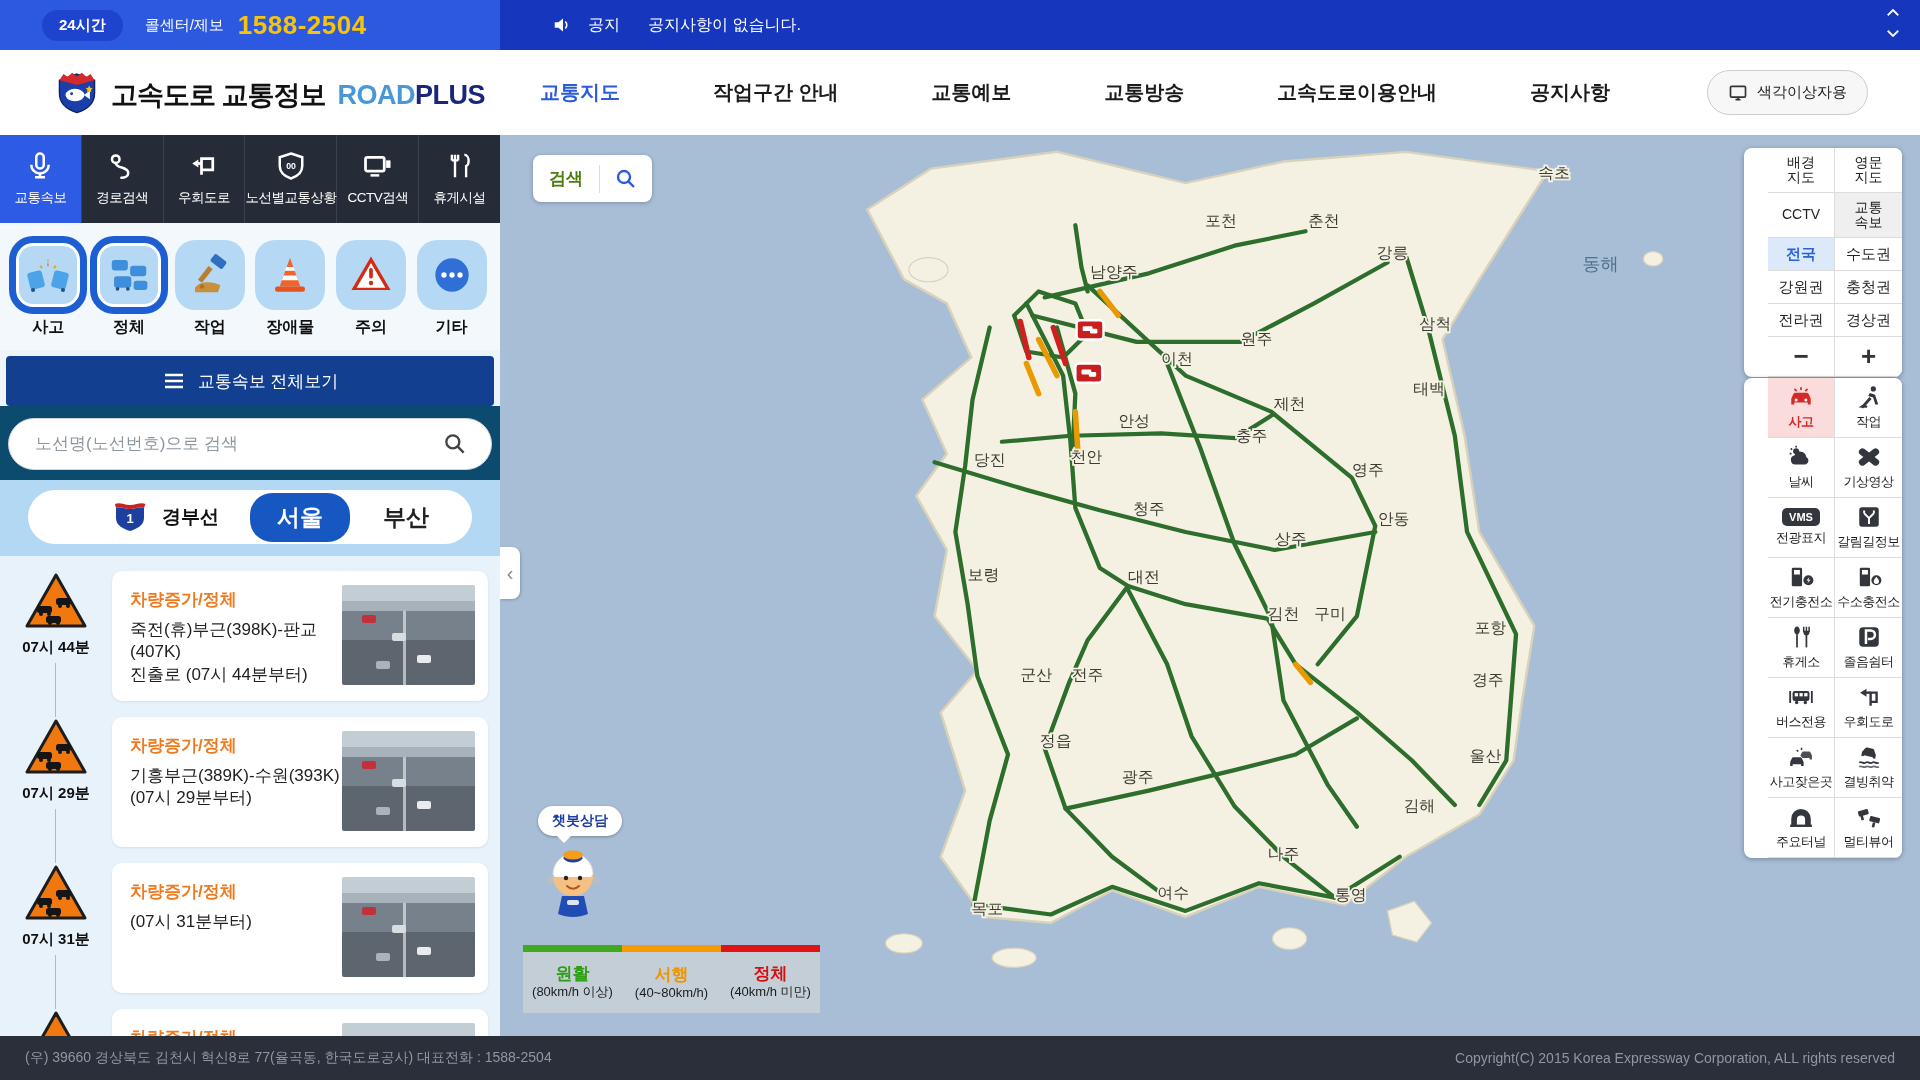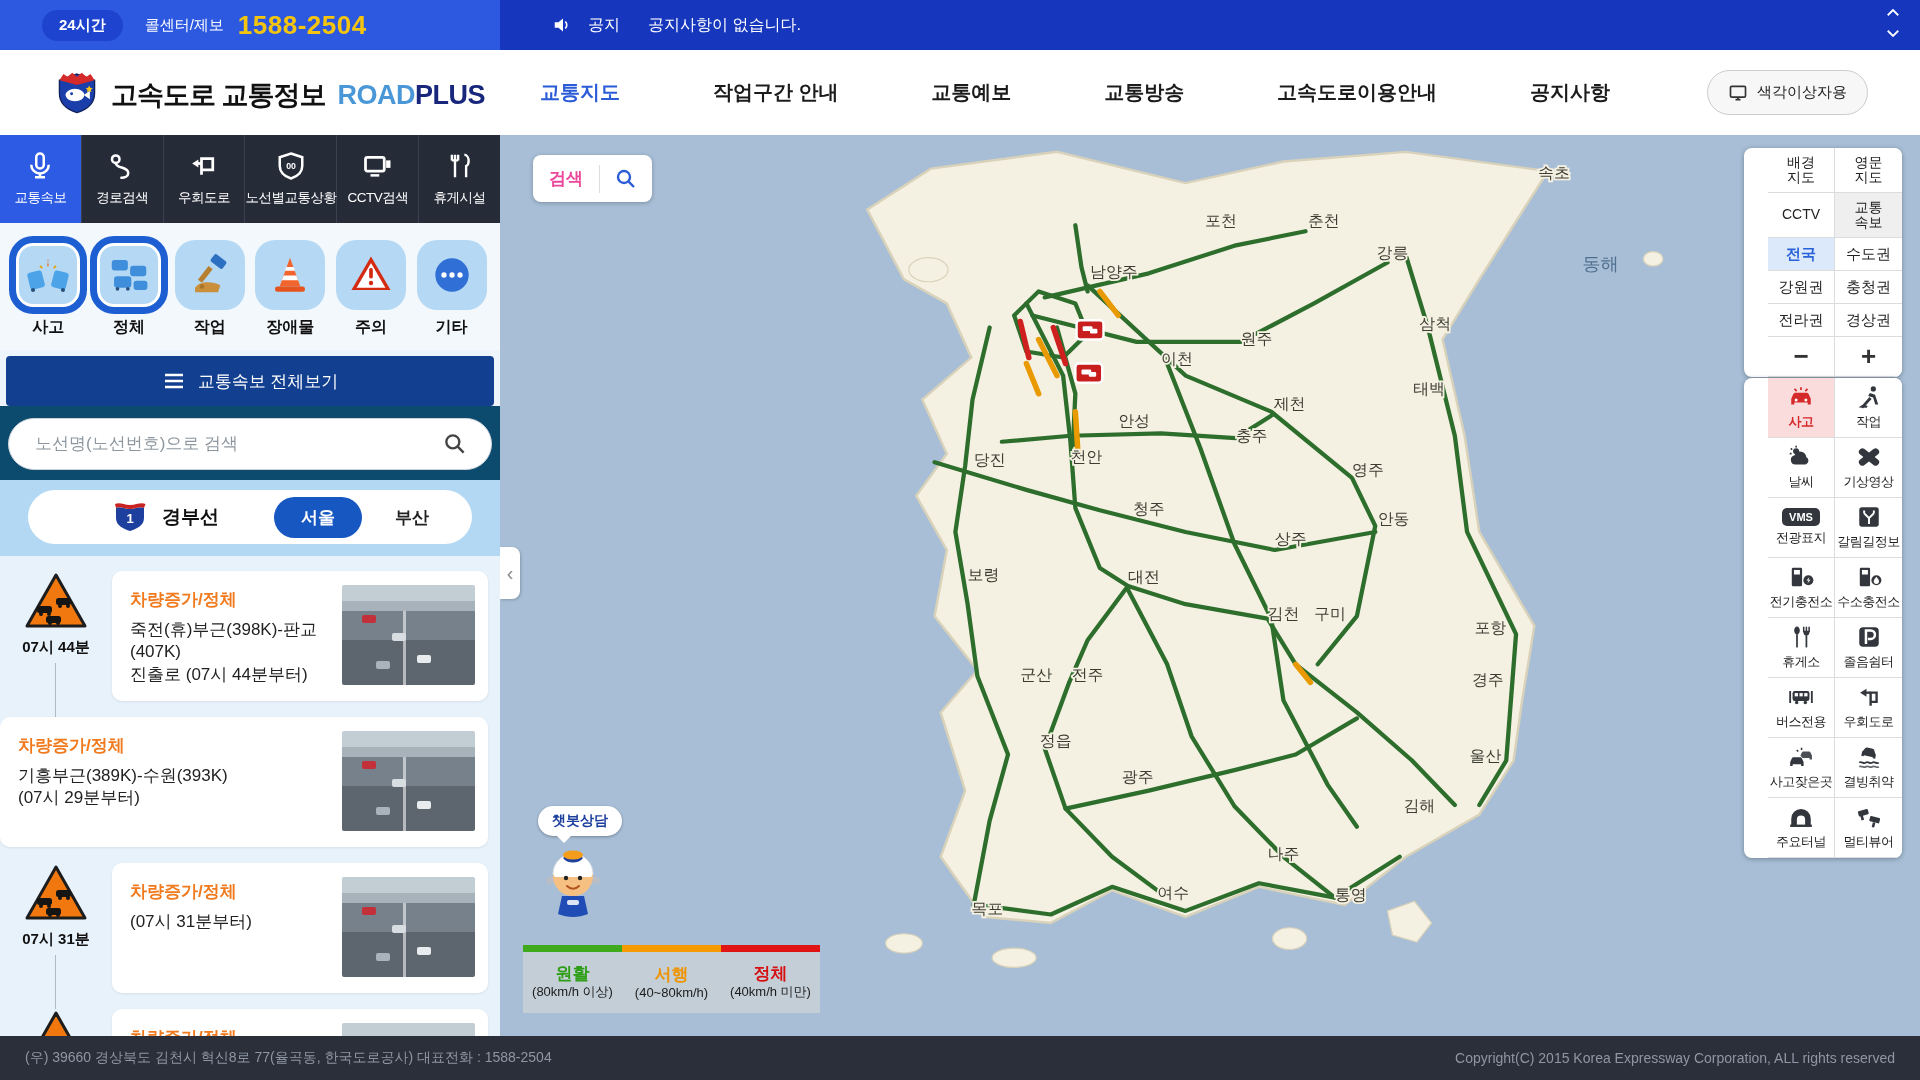--- a/index.html
+++ b/index.html
@@ -44,40 +44,40 @@
   .filter .flbl { font-size:16px; font-weight:bold; color:#111; }
   .viewall { margin:6px 6px 0; height:50px; background:#123f8f; border-radius:4px; display:flex; align-items:center; justify-content:center; gap:12px; color:#fff; font-size:17px; cursor:pointer; }
   .searchwrap { padding:12px 8px 10px; background:#0c4a6e; position:relative; }
   .route-search { width:100%; height:52px; border:1px solid #cdd5dc; border-radius:26px; background:#fff; font-size:17px; padding:0 60px 0 26px; color:#333; outline:none; font-family:inherit; }
   .route-search::placeholder { color:#8d969e; }
   .search-mag { position:absolute; right:32px; top:25px; color:#444; cursor:pointer; }
   .routebar { background:#b3d8f3; padding:10px 28px 12px; }
   .routepill { background:#fff; border-radius:28px; height:54px; display:flex; align-items:center; padding:0 16px 0 84px; }
   .shield1 { position:relative; width:36px; height:32px; margin-right:14px; }
   .routename { font-size:19px; font-weight:bold; color:#111; margin-right:auto; }
-  .dirbtn { font-size:17px; font-weight:bold; color:#222; padding:9px 27px; border-radius:22px; cursor:pointer; }
+  .dirbtn { font-size:23px; font-weight:bold; color:#222; padding:9px 27px; border-radius:22px; cursor:pointer; }
   .dirbtn.sel { background:#1757c2; color:#fff; }
   .incidents { position:relative; padding-top:15px; height:494px; overflow:hidden; background:#e8f2fb; }
   .inc-row { display:flex; margin-bottom:16px; height:130px; position:relative; }
   .inc-left { width:112px; display:flex; flex-direction:column; align-items:center; position:relative; }
   .inc-left .tline { position:absolute; top:92px; bottom:-16px; left:55px; width:1px; background:#aebbc6; }
   .inc-time { font-size:15px; font-weight:bold; color:#111; margin-top:4px; position:relative; z-index:1; background:#e8f2fb; padding:1px 3px; }
   .inc-card { flex:1; margin-right:12px; background:#fff; border-radius:10px; box-shadow:0 1px 3px rgba(0,0,0,.08); padding:17px 18px; position:relative; cursor:pointer; }
   .inc-type { color:#f07a1d; font-size:17px; font-weight:bold; margin-bottom:8px; }
   .inc-lines { width:212px; font-size:17px; color:#222; line-height:1.32; }
   .thumb { position:absolute; right:13px; top:14px; width:133px; height:100px; border-radius:2px;
            background:linear-gradient(180deg,#c3cdd4 0 16%,#a8b2ba 16% 26%,#77818b 26% 55%,#5d656e 55% 100%); overflow:hidden; }
   .thumb::before { content:""; position:absolute; left:46%; top:26%; bottom:0; width:3px; background:rgba(255,255,255,.55); }
   .thumb::after { content:""; position:absolute; left:15%; top:30%; width:14px; height:8px; background:#c2313a; border-radius:2px; box-shadow:30px 18px 0 #d8dde2, 55px 40px 0 #e8ecef, 14px 46px 0 #aab2bb; }
 
   
   .map { position:absolute; left:500px; top:135px; width:1420px; height:901px; background:#a7bed6; overflow:hidden; }
   .map svg.basemap { position:absolute; inset:0; width:100%; height:100%; }
   .map-search-btn { position:absolute; left:33px; top:20px; height:47px; background:#fff; border-radius:8px; box-shadow:0 1px 4px rgba(0,0,0,.25); display:flex; align-items:center; cursor:pointer; }
-  .map-search-btn .txt { color:#ec4899; font-size:17px; font-weight:bold; padding:0 16px; }
+  .map-search-btn .txt { color:#4d7c0f; font-size:17px; font-weight:bold; padding:0 16px; }
   .map-search-btn .div { width:1px; height:28px; background:#ddd; }
   .map-search-btn .mag { color:#2b5cd8; padding:0 14px; display:flex; }
   .collapse-tab { position:absolute; left:0; top:412px; width:20px; height:52px; background:#fff; border-radius:0 8px 8px 0; box-shadow:1px 1px 3px rgba(0,0,0,.2); display:flex; align-items:center; justify-content:center; color:#888; font-size:20px; cursor:pointer; }
   .chatbot { position:absolute; left:38px; bottom:112px; width:140px; }
   .chat-bubble { position:relative; background:#fff; border-radius:15px; box-shadow:0 1px 3px rgba(0,0,0,.3); padding:6px 14px; font-size:14px; font-weight:bold; color:#1d3f9e; display:inline-block; cursor:pointer; }
   .chat-bubble::after { content:""; position:absolute; left:18px; bottom:-7px; border:8px solid transparent; border-top-color:#fff; border-bottom:none; }
   .mascot { margin-top:6px; margin-left:2px; }
   .legend { position:absolute; left:23px; bottom:23px; width:297px; height:68px; display:flex; }
   .leg-item { flex:1; display:flex; flex-direction:column; }
   .leg-strip { height:7px; }
@@ -364,20 +364,38 @@
           <div class="inc-card">
             <div class="inc-type">차량증가/정체</div>
             <div class="inc-lines">
               <div>죽전(휴)부근(398K)-판교(407K)</div>
               <div>진출로 (07시 44분부터)</div>
             </div>
             <div class="thumb"></div>
           </div>
         </div>
         <div class="inc-row">
+          <div class="inc-left">
+            <span class="tline"></span>
+            <span style="position: relative; z-index: 1;"><svg width="68" height="58" viewBox="0 0 66 58">
+                <path d="M33 4L62 55H4z" fill="#f0780f" stroke="#1d1d1d" stroke-width="3" stroke-linejoin="round"></path>
+                <g fill="#151515">
+                  <rect x="14" y="35" width="15" height="7" rx="2.5"></rect>
+                  <circle cx="18" cy="43" r="2"></circle>
+                  <circle cx="26" cy="43" r="2"></circle>
+                  <rect x="33" y="27" width="15" height="7" rx="2.5"></rect>
+                  <circle cx="37" cy="35" r="2"></circle>
+                  <circle cx="45" cy="35" r="2"></circle>
+                  <rect x="23" y="45" width="15" height="7" rx="2.5"></rect>
+                  <circle cx="27" cy="52" r="2"></circle>
+                  <circle cx="35" cy="52" r="2"></circle>
+                </g>
+              </svg></span>
+            <span class="inc-time">07시 29분</span>
+          </div>
           <div class="inc-card">
             <div class="inc-type">차량증가/정체</div>
             <div class="inc-lines">
               <div>기흥부근(389K)-수원(393K)</div>
               <div>(07시 29분부터)</div>
             </div>
             <div class="thumb"></div>
           </div>
         </div>
         <div class="inc-row">

